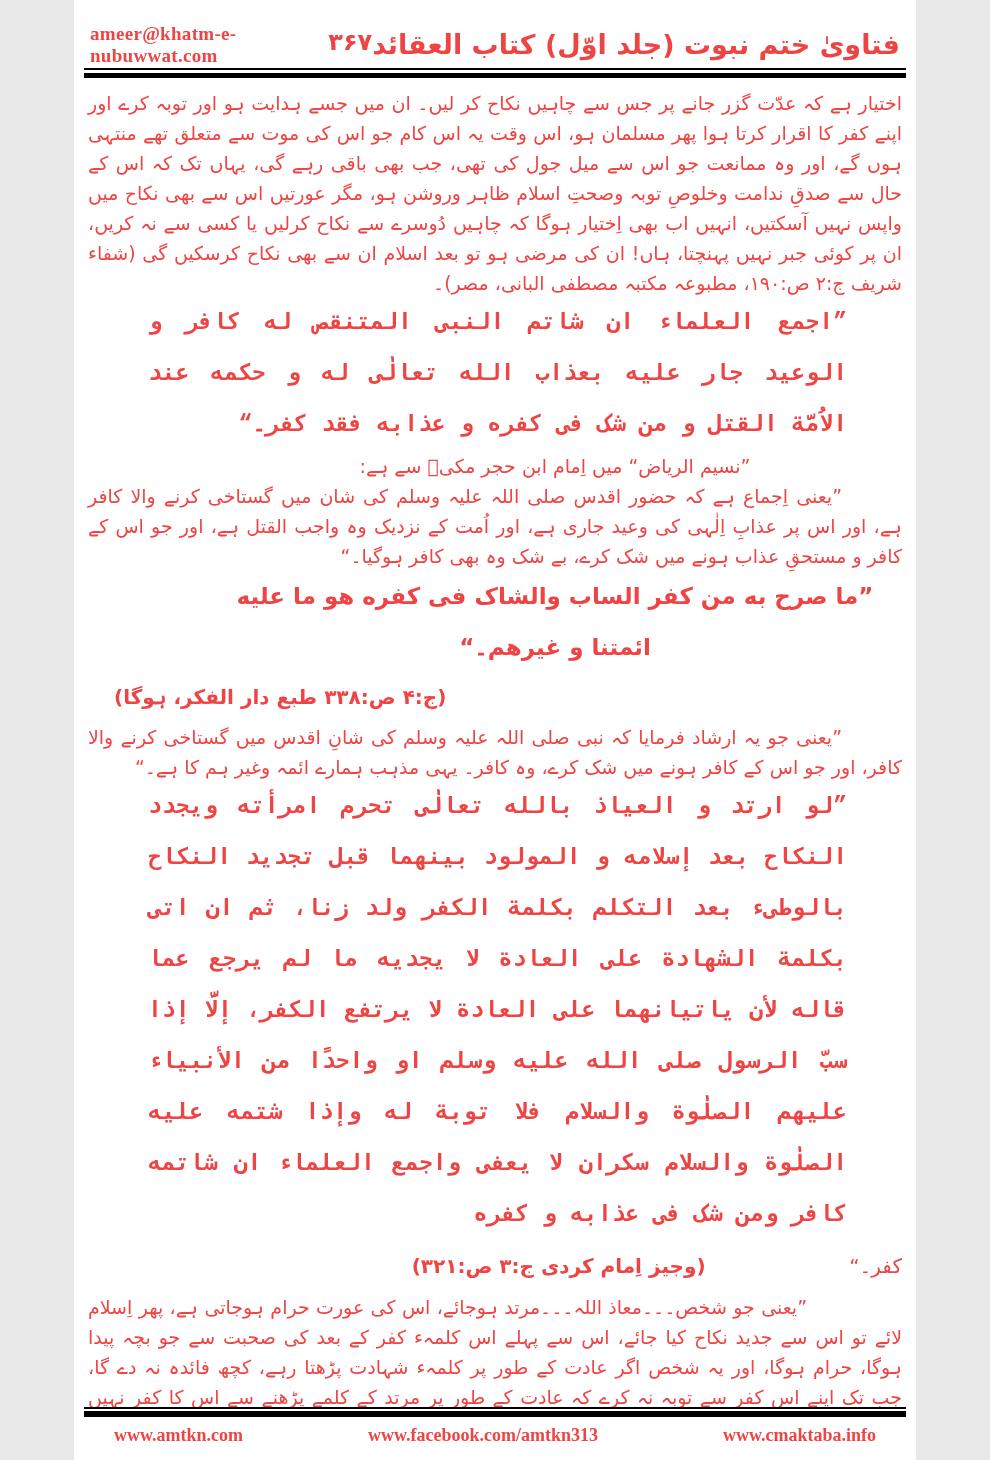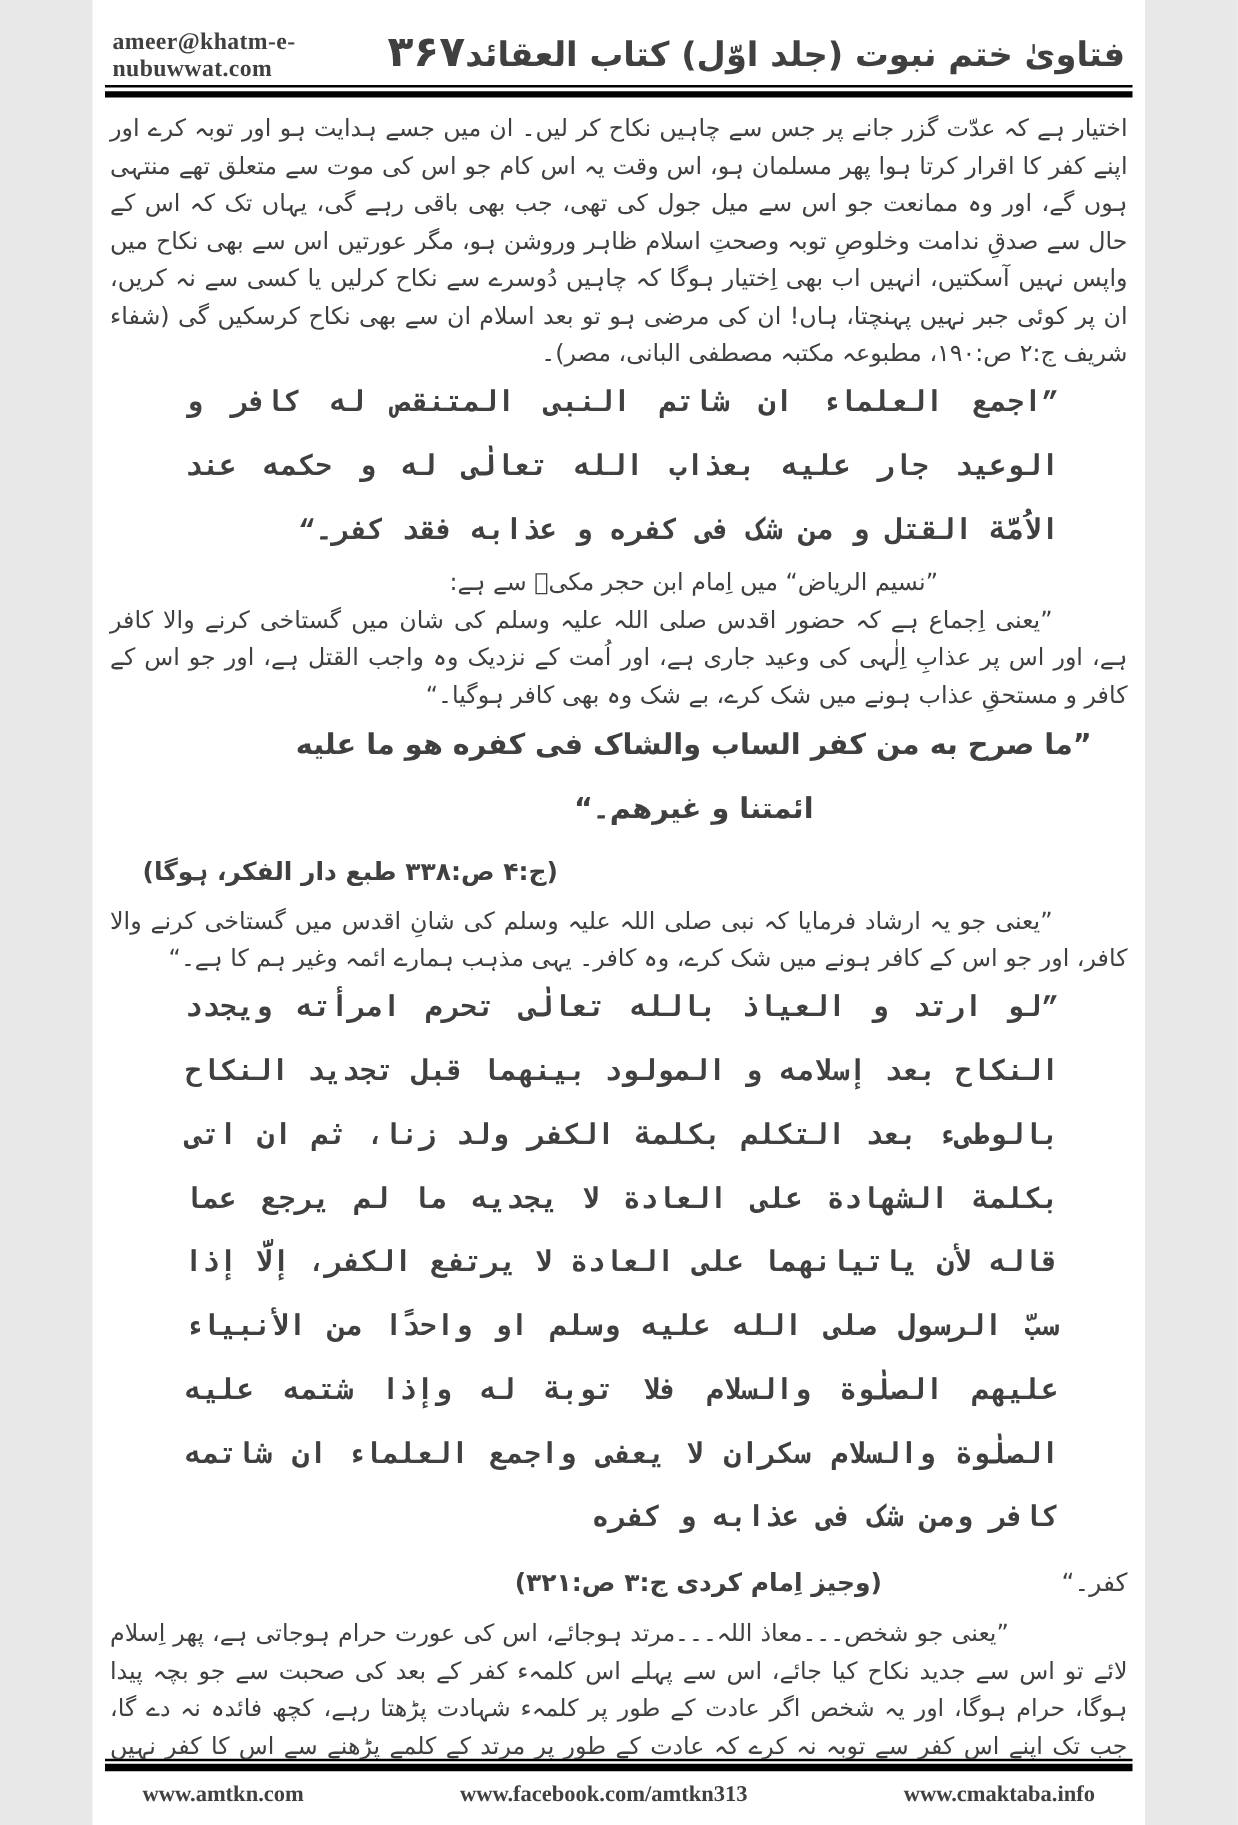--- a/index.html
+++ b/index.html
@@ -2,21 +2,21 @@
 <html lang="ur"><head>
 <meta charset="utf-8">
 <style>
   * { margin: 0; padding: 0; box-sizing: border-box; }
   html, body { background: #e8e8e8; }
   .page {
     width: 842px;
     height: 1460px;
     margin: 0 auto;
     background: #ffffff;
-    color: #404040;
+    color: #ef4444;
     position: relative;
     overflow: hidden;
     font-family: "DejaVu Sans", sans-serif;
   }
   
   .header {
     display: flex;
     justify-content: space-between;
     align-items: flex-end;
     padding: 16px 16px 6px 16px;
@@ -25,21 +25,21 @@
   }
   .header .email {
     font-family: "Liberation Serif", serif;
     font-weight: bold;
     font-size: 19px;
     letter-spacing: 0.3px;
     align-self: center;
     padding-top: 14px;
   }
   .header .pagenum {
-    font-size: 34px;
+    font-size: 24px;
     font-weight: bold;
     direction: rtl;
     align-self: center;
     padding-top: 8px;
     margin-left: 60px;
   }
   .header .title {
     font-size: 27px;
     font-weight: bold;
     direction: rtl;

